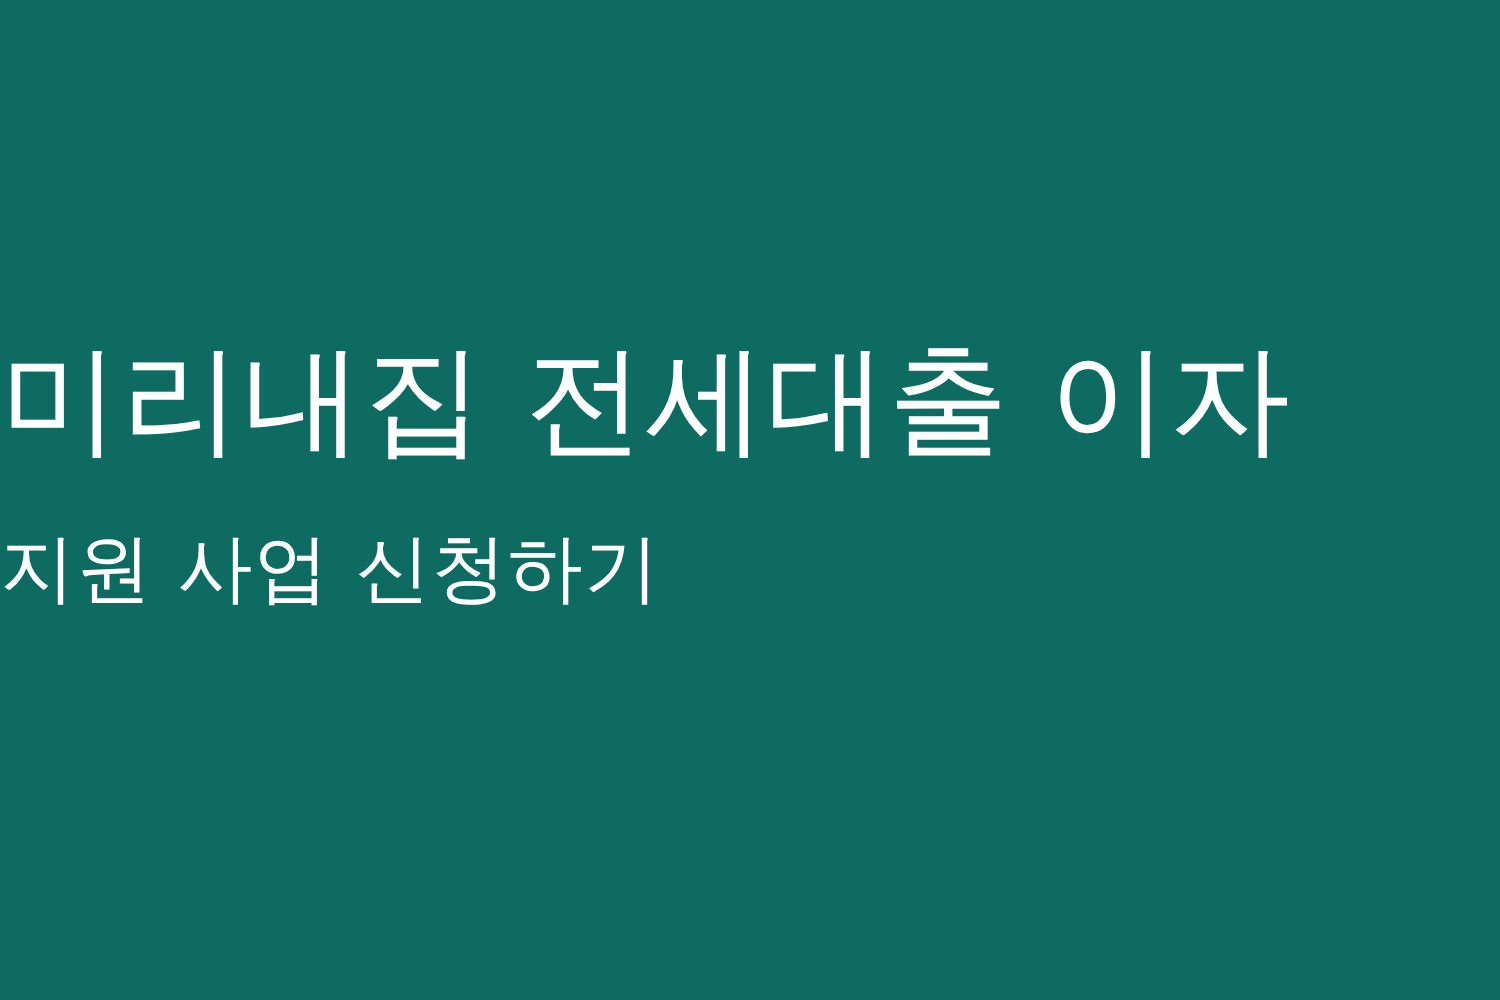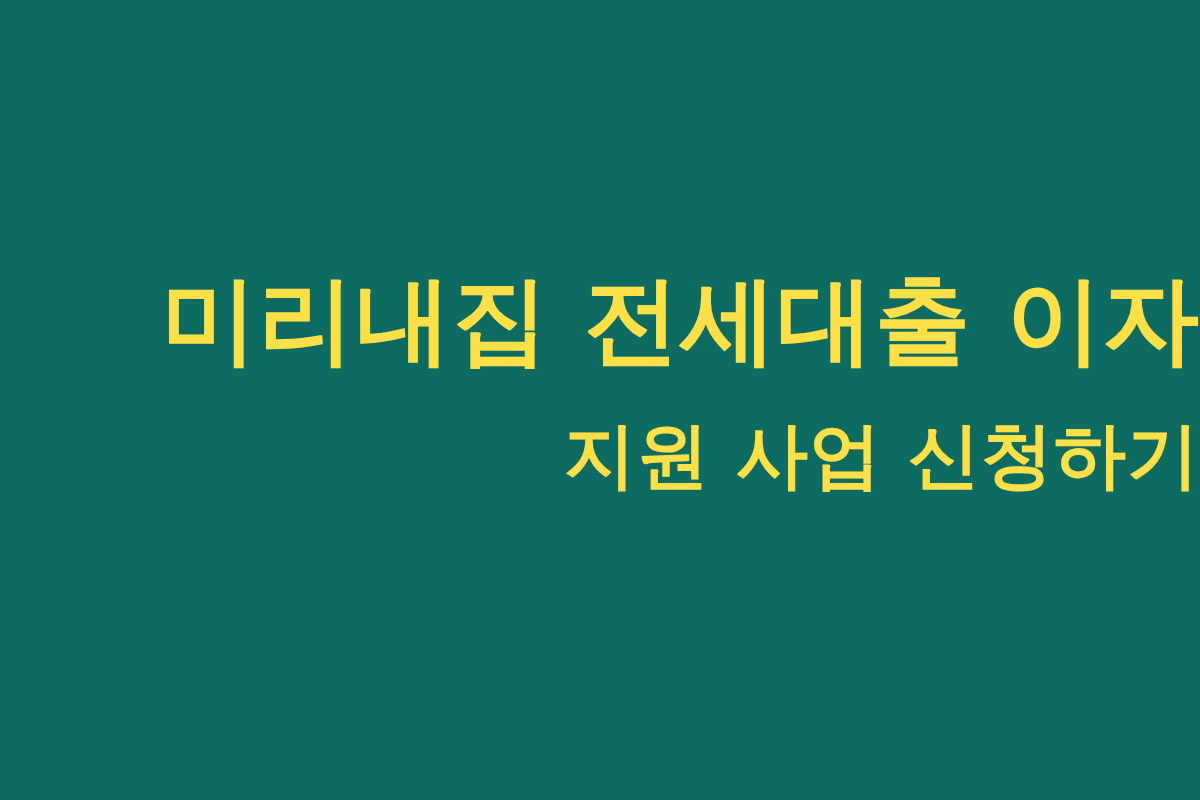--- a/index.html
+++ b/index.html
@@ -31,33 +31,33 @@
     flex-direction: column;
     align-items: center;
     justify-content: center;
     width: 100%;
     transform: translateY(-12px);
   }
 
   .title-line {
     display: block;
     width: 100%;
-    text-align: right;
-    color: #fde047;
+    text-align: left;
+    color: #ffffff;
     font-family: "DejaVu Sans", "Liberation Sans", sans-serif;
-    font-weight: 700;
+    font-weight: 400;
     font-size: 96px;
     line-height: 135px;
     letter-spacing: 1px;
     white-space: nowrap;
     -webkit-font-smoothing: antialiased;
   }
 
   .title-line.line-2 {
-    font-size: 72px;
+    font-size: 60px;
   }
 </style>
 </head>
 <body>
 
 <div id="banner">
 
   <div id="title-block">
 
     <span class="title-line line-1">미리내집 전세대출 이자</span>

